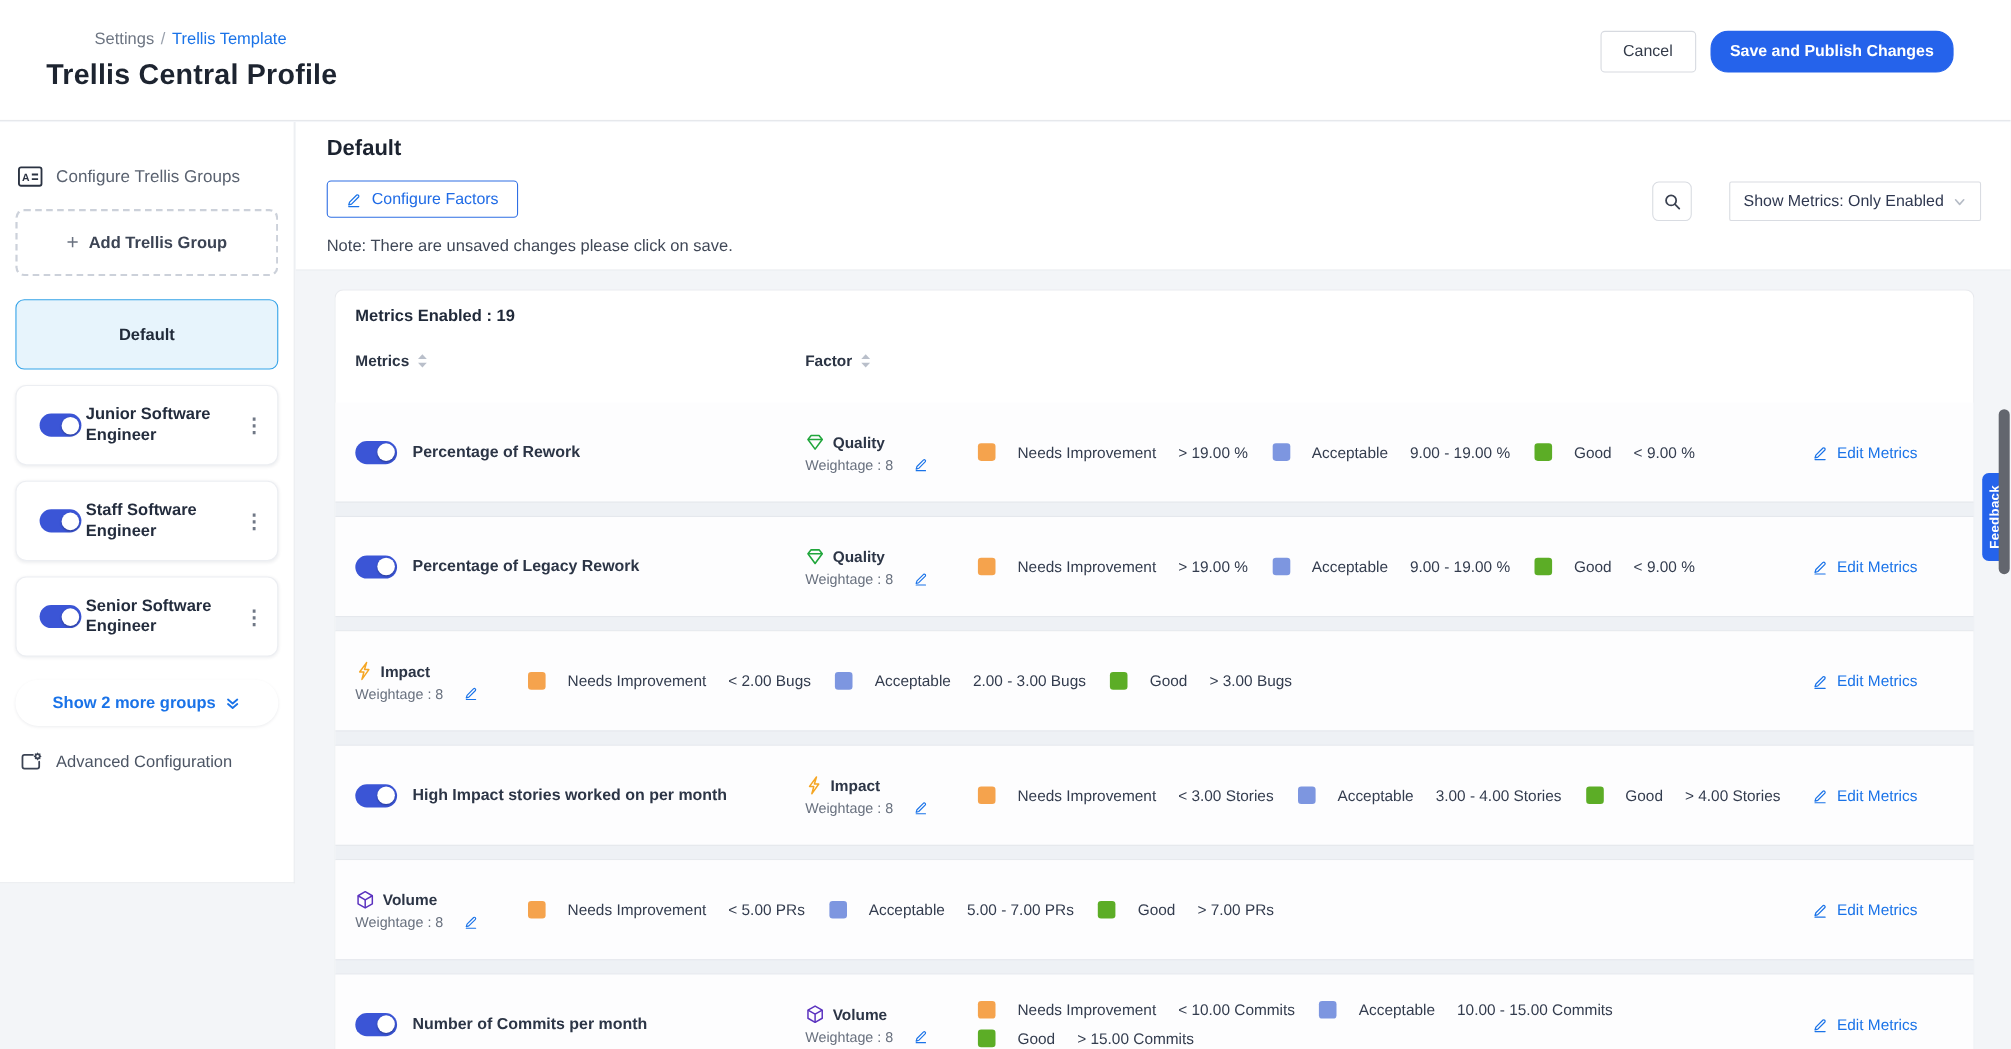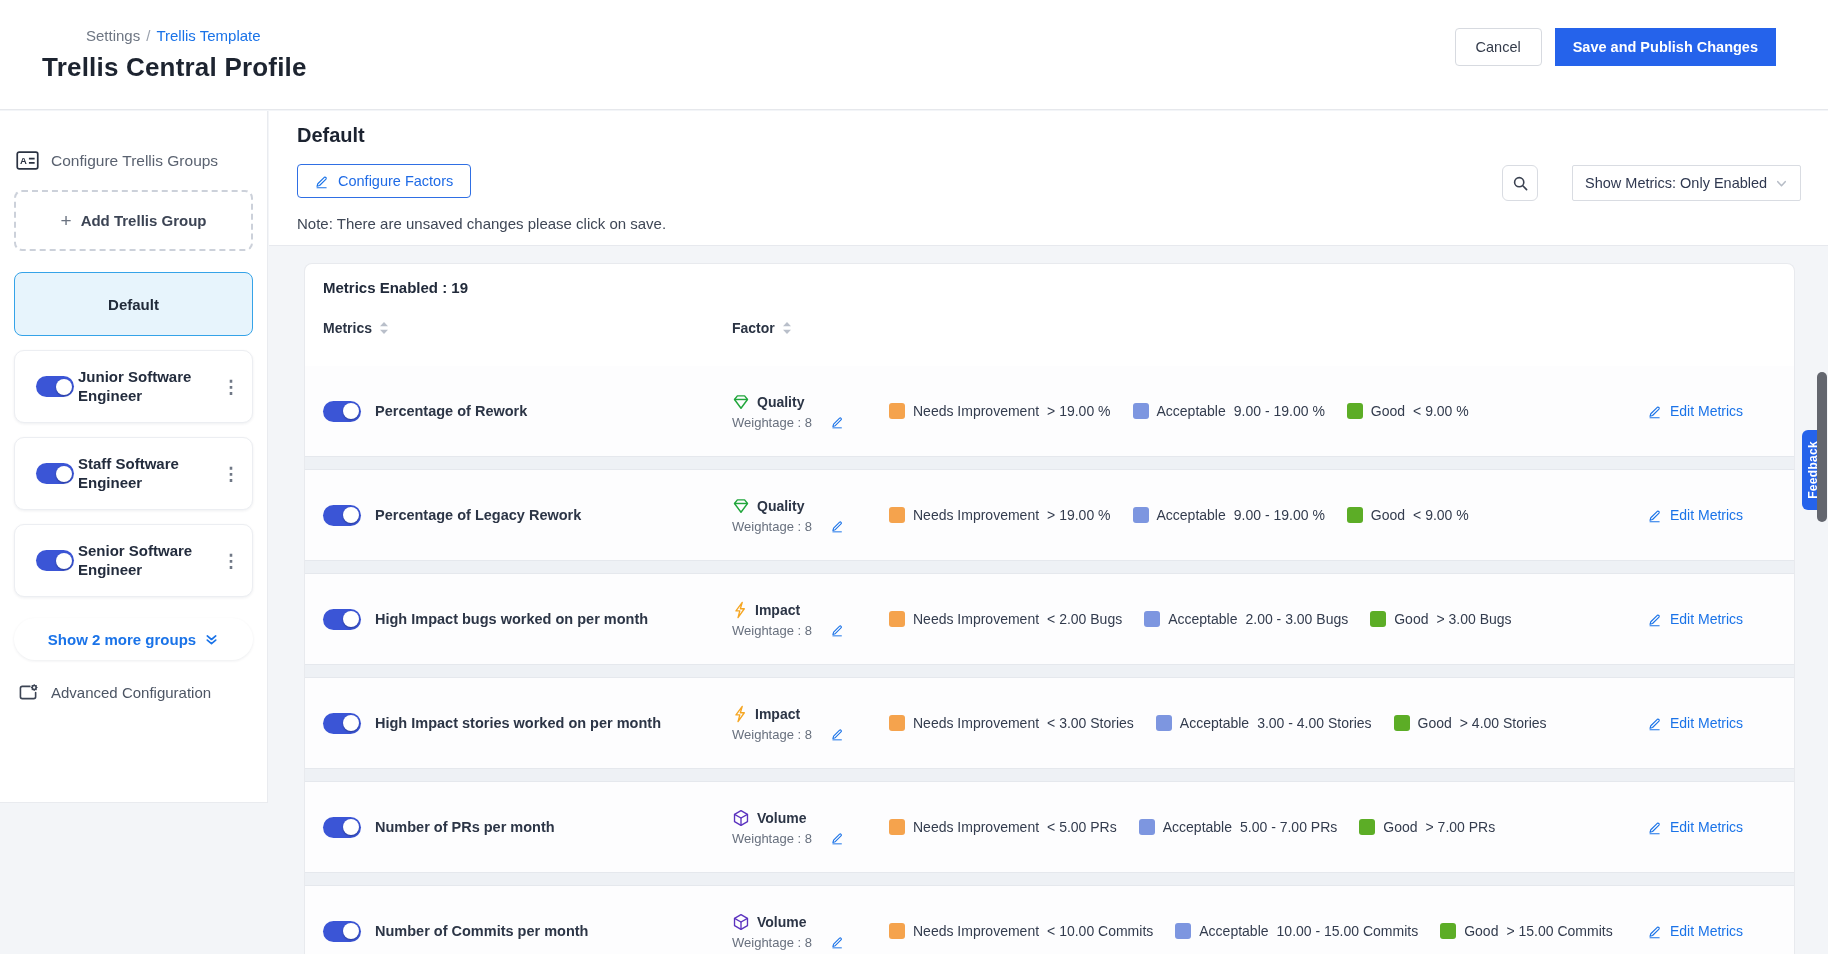--- a/index.html
+++ b/index.html
@@ -7,21 +7,21 @@
   body { font-family:"Liberation Sans", sans-serif; background:#f3f5f8; color:#2c3546; position:relative; }
 
   
   .topbar { position:absolute; left:0; top:0; width:1828px; height:110px; background:#fff; border-bottom:1px solid #e6e8ec; z-index:5; }
   .breadcrumb { position:absolute; left:42px; top:27px; font-size:15px; color:#6e7683;margin-left:44px; }
   .breadcrumb .sep { margin:0 6px; color:#9aa1ad; }
   .crumb-link { color:#1a73e8; cursor:pointer; }
   .page-title { position:absolute; left:42px; top:52px; font-size:26px; font-weight:700; color:#1d2430; letter-spacing:.2px; }
   .topbar-actions { position:absolute; right:52px; top:28px; display:flex; gap:13px; }
   .btn-secondary { height:38px; padding:0 20px; background:#fff; border:1px solid #d7dae0; border-radius:4px; font-size:14.5px; color:#333b4a; font-family:inherit; cursor:pointer; }
-  .btn-primary { height:38px; padding:0 17px; background:#2563EB; border:1px solid #2563EB; border-radius:0; font-size:14.5px; font-weight:600; color:#fff; font-family:inherit; cursor:pointer; }
+  .btn-primary { height:38px; padding:0 17px; background:#2563EB; border:1px solid #2563EB; border-radius:16px; font-size:14.5px; font-weight:600; color:#fff; font-family:inherit; cursor:pointer; }
 
   
   .sidebar { position:absolute; left:0; top:111px; width:268px; height:692px; background:#fff; border-right:1px solid #e9ebef; border-bottom:1px solid #e9ebef; padding:40px 14px 0 14px; z-index:4; }
   .side-section-head { display:flex; align-items:center; gap:12px; padding-left:2px; color:#5a6270; font-size:15.5px; }
   .add-box { margin-top:20px; height:61px; border:2px dashed #ccd1da; border-radius:8px; display:flex; align-items:center; justify-content:center; gap:9px; cursor:pointer; background:#fff; }
   .add-box .plus { font-size:19px; color:#6a7280; font-weight:400; line-height:1; }
   .add-box .add-label { font-size:15px; font-weight:700; color:#3c4454; }
   .default-card { margin-top:21px; height:64px; background:#e7f4fc; border:1px solid #35a3e8; border-radius:8px; display:flex; align-items:center; justify-content:center; font-size:15px; font-weight:700; color:#212b3a; cursor:pointer; }
   .group-card { margin-top:14px; height:73px; background:#fff; border:1px solid #eceef2; border-radius:10px; box-shadow:0 1px 3px rgba(15,25,50,.07); display:flex; align-items:center; padding:0 12px 0 21px; gap:4px; cursor:pointer; }
   .group-card .group-name { flex:1; font-size:15px; font-weight:700; color:#232c3d; line-height:1.25; }
@@ -53,21 +53,21 @@
   .cell-edit { width:146px; flex:0 0 auto; }
   .rows-wrap { margin-top:14px; }
   .t-row { display:flex; align-items:center; min-height:90px; padding-left:18px; background:#fdfdfe; }
   .row-gap { height:14px; background:#eef1f5; border-top:1px solid #e5e8ed; border-bottom:1px solid #e5e8ed; }
   .metric-cell { width:409px; display:flex; align-items:center; gap:14px; padding-right:20px; }
   .metric-name { font-size:14.5px; font-weight:700; color:#2c3546; }
   .factor-cell { width:157px; display:flex; flex-direction:column; gap:4px; }
   .factor-top { display:flex; align-items:center; gap:7px; font-size:14px; font-weight:700; color:#2c3546; }
   .weightage { display:flex; align-items:center; gap:19px; font-size:13px; color:#68707e; }
   .range-cell { flex:1; display:flex; flex-wrap:wrap; align-items:center; column-gap:22px; row-gap:10px; padding-right:24px; align-self:center; }
-  .chip { display:flex; align-items:center; gap:8px; font-size:14px; color:#333c4e; white-space:nowrap; }
+  .chip { display:flex; align-items:center; gap:20px; font-size:14px; color:#333c4e; white-space:nowrap; }
   .chip .sq { width:16px; height:16px; border-radius:3px; flex:0 0 auto; }
   .edit-cell { width:146px; flex:0 0 auto; display:flex; align-items:center; gap:8px; color:#1a73e8; font-size:14px; font-weight:500; cursor:pointer; }
 
   .edit-pencil { color:#1a73e8; }
 
   
   .feedback-tab { position:absolute; right:4px; top:430px; width:22px; height:80px; background:#2563EB; border-radius:6px 0 0 6px; z-index:20; display:flex; align-items:center; justify-content:center; cursor:pointer; }
   .feedback-tab span { writing-mode:vertical-rl; transform:rotate(180deg); color:#fff; font-size:12px; font-weight:700; letter-spacing:.3px; }
   .scroll-thumb { position:absolute; right:1px; top:372px; width:10px; height:150px; background:#63666E; border-radius:6px; z-index:30; }
 
@@ -308,24 +308,20 @@
         <svg width="14" height="15" viewBox="0 0 16 16" fill="none">
           <path d="M3.2 10.6 L2.3 13.5 L5.2 12.6 L12.6 5.2 a1.45 1.45 0 0 0 -2 -2 Z" stroke="currentColor" stroke-width="1.3" stroke-linejoin="round"></path>
           <path d="M2.3 15.2 H12.8" stroke="currentColor" stroke-width="1.2" stroke-linecap="round"></path>
         </svg>
       </span>
       <span>Edit Metrics</span>
     </div>
   </div>
 <div class="row-gap"></div>
   <div class="t-row">
-    <div class="metric-cell">
-      <span class="toggle"></span>
-      <span class="metric-name">High Impact bugs worked on per month</span>
-    </div>
     <div class="factor-cell">
       <div class="factor-top">
 
         <span class="factor-icon">
           <svg width="16" height="18" viewBox="0 0 16 20" fill="none" stroke="#F5A623" stroke-width="1.5" stroke-linejoin="round">
             <path d="M10.5 1.5 L3.5 11 H7.8 L5.8 18.5 L12.8 8.6 H8.4 Z"></path>
           </svg>
         </span>
 
         <span>Impact</span>
@@ -416,24 +412,20 @@
         <svg width="14" height="15" viewBox="0 0 16 16" fill="none">
           <path d="M3.2 10.6 L2.3 13.5 L5.2 12.6 L12.6 5.2 a1.45 1.45 0 0 0 -2 -2 Z" stroke="currentColor" stroke-width="1.3" stroke-linejoin="round"></path>
           <path d="M2.3 15.2 H12.8" stroke="currentColor" stroke-width="1.2" stroke-linecap="round"></path>
         </svg>
       </span>
       <span>Edit Metrics</span>
     </div>
   </div>
 <div class="row-gap"></div>
   <div class="t-row">
-    <div class="metric-cell">
-      <span class="toggle"></span>
-      <span class="metric-name">Number of PRs per month</span>
-    </div>
     <div class="factor-cell">
       <div class="factor-top">
 
         <span class="factor-icon">
           <svg width="18" height="18" viewBox="0 0 20 20" fill="none" stroke="#5B32BF" stroke-width="1.5" stroke-linejoin="round">
             <path d="M10 1.8 L17.2 5.9 V14.1 L10 18.2 L2.8 14.1 V5.9 Z"></path>
                     <path d="M2.8 5.9 L10 10 L17.2 5.9"></path>
                     <path d="M10 10 V18.2"></path>
           </svg>
         </span>

